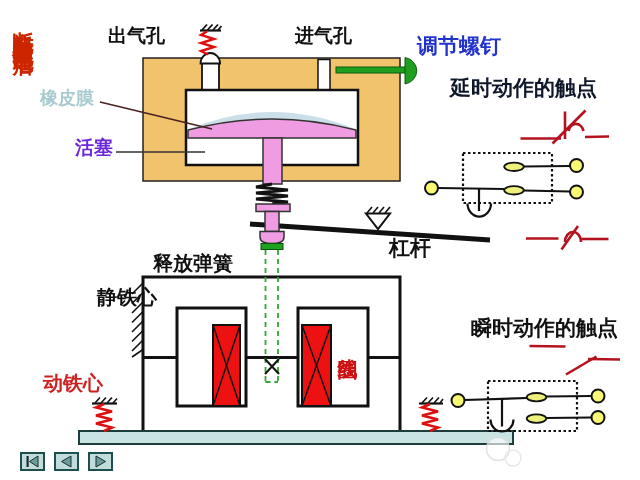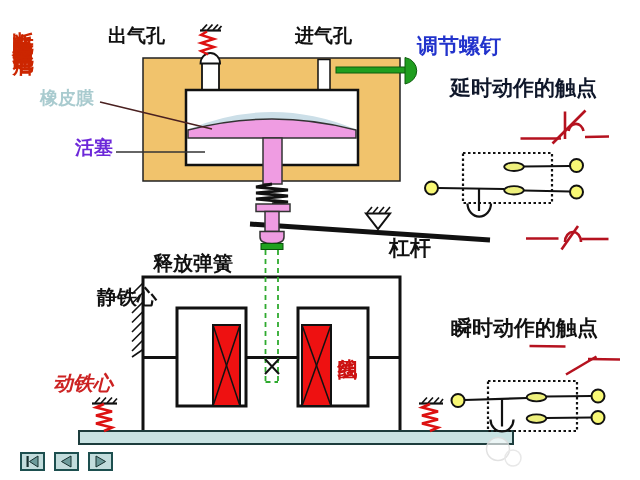--- a/index.html
+++ b/index.html
@@ -211,23 +211,23 @@
 
   <div class="lbl mid" style="left:108px;top:26px;">出气孔</div>
   <div class="lbl mid" style="left:295px;top:26px;">进气孔</div>
   <div class="lbl big c-blue" style="left:417px;top:35px;">调节螺钉</div>
   <div class="lbl big c-red" style="left:450px;top:77px;">延时动作的触点</div>
   <div class="lbl small c-pale" style="left:40px;top:89px;">橡皮膜</div>
   <div class="lbl mid c-orchid" style="left:75px;top:138px;">活塞</div>
   <div class="lbl big" style="left:153px;top:205px;font-size:20px;margin-top:48px;">释放弹簧</div>
   <div class="lbl big" style="left:389px;top:237px;">杠杆</div>
   <div class="lbl big" style="left:55px;top:287px;font-size:20px;margin-left:42px;">静铁心</div>
-  <div class="lbl big c-red2" style="left:53px;top:373px;font-size:20px;font-style:italic;">动铁心</div>
+  <div class="lbl big c-red2" style="left:43px;top:373px;font-size:20px;">动铁心</div>
   <div id="coil-label" class="v-text">线圈</div>
-  <div class="lbl big" style="left:430px;top:317px;padding-left:21px;">瞬时动作的触点</div>
+  <div class="lbl big" style="left:450px;top:317px;padding-left:21px;">瞬时动作的触点</div>
 
   <div id="navbar">
     <button class="nav-btn">
       <svg width="15" height="13" viewBox="0 0 15 13">
         <rect x="1.5" y="1" width="2.2" height="11" fill="#16302f"></rect>
         <polygon points="13,1 13,12 4.5,6.5" fill="#6d9b9b" stroke="#16302f" stroke-width="1"></polygon>
       </svg>
     </button>
     <button class="nav-btn">
       <svg width="15" height="13" viewBox="0 0 15 13">

